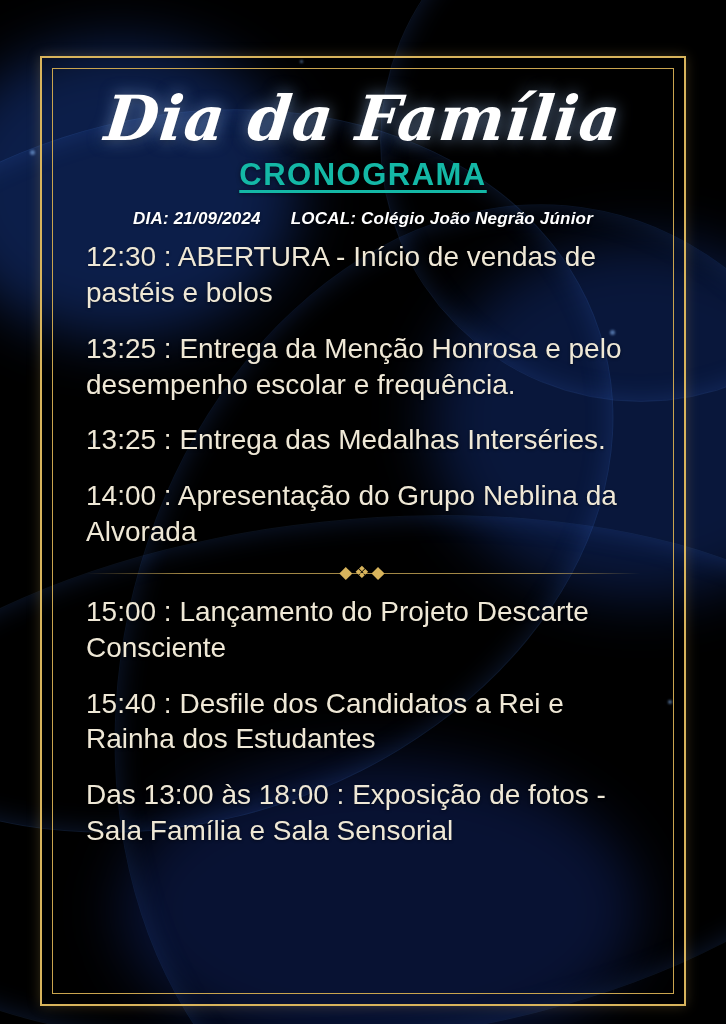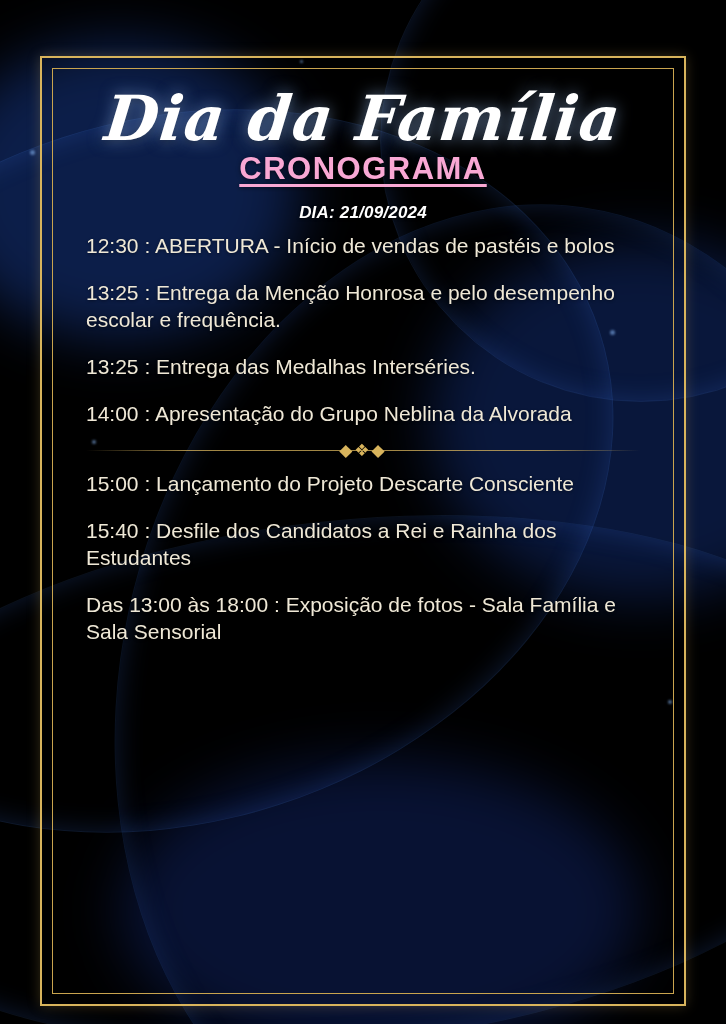--- a/index.html
+++ b/index.html
@@ -83,25 +83,26 @@
     font-size: 62px;
     line-height: 1.05;
     color: #ffffff;
     letter-spacing: 1px;
     text-shadow: 0 0 16px rgba(160,200,255,0.55), 0 2px 6px rgba(0,0,0,0.45);
     transform: skewX(-6deg);
   }
 
   .subtitle {
     text-align: center;
+    margin-top: 6px;
     font-family: "Liberation Sans", sans-serif;
     font-weight: 700;
     font-size: 31px;
     letter-spacing: 1.5px;
-    color: #f9a8d4;
+    color: #14b8a6;
     text-decoration: underline;
     text-underline-offset: 5px;
     text-shadow: 0 1px 4px rgba(0,0,0,0.5);
   }
 
   .meta-row {
     display: flex;
     justify-content: center;
     align-items: baseline;
     gap: 30px;
@@ -113,21 +114,21 @@
     text-shadow: 0 1px 3px rgba(0,0,0,0.5);
     white-space: nowrap;
   }
   .meta-row .label { letter-spacing: 0.2px; }
 
   .schedule {
     margin-top: 10px;
     color: #e9e3d2;
   }
   .item {
-    font-size: 21px;
+    font-size: 28px;
     line-height: 1.28;
     margin: 0 0 20px 0;
     color: #efe8d6;
     text-shadow: 0 1px 3px rgba(0,0,0,0.45);
     font-weight: 400;
   }
   .item:first-child { margin-top: 2px; }
 
   .divider {
     position: relative;
@@ -175,20 +176,21 @@
   <div class="frame-outer"></div>
   <div class="frame-inner"></div>
 
   <div class="content">
 
     <div class="title">Dia da Família</div>
     <div class="subtitle">CRONOGRAMA</div>
 
     <div class="meta-row">
       <span class="label">DIA: 21/09/2024</span>
+      <span class="label">LOCAL: Colégio João Negrão Júnior</span>
     </div>
 
     <div class="schedule">
       <p class="item">12:30 : ABERTURA - Início de vendas de pastéis e bolos</p>
       <p class="item">13:25 : Entrega da Menção Honrosa e pelo desempenho escolar e frequência.</p>
       <p class="item">13:25 : Entrega das Medalhas Interséries.</p>
       <p class="item">14:00 : Apresentação do Grupo Neblina da Alvorada</p>
 
       <div class="divider">
         <span class="line"></span>

